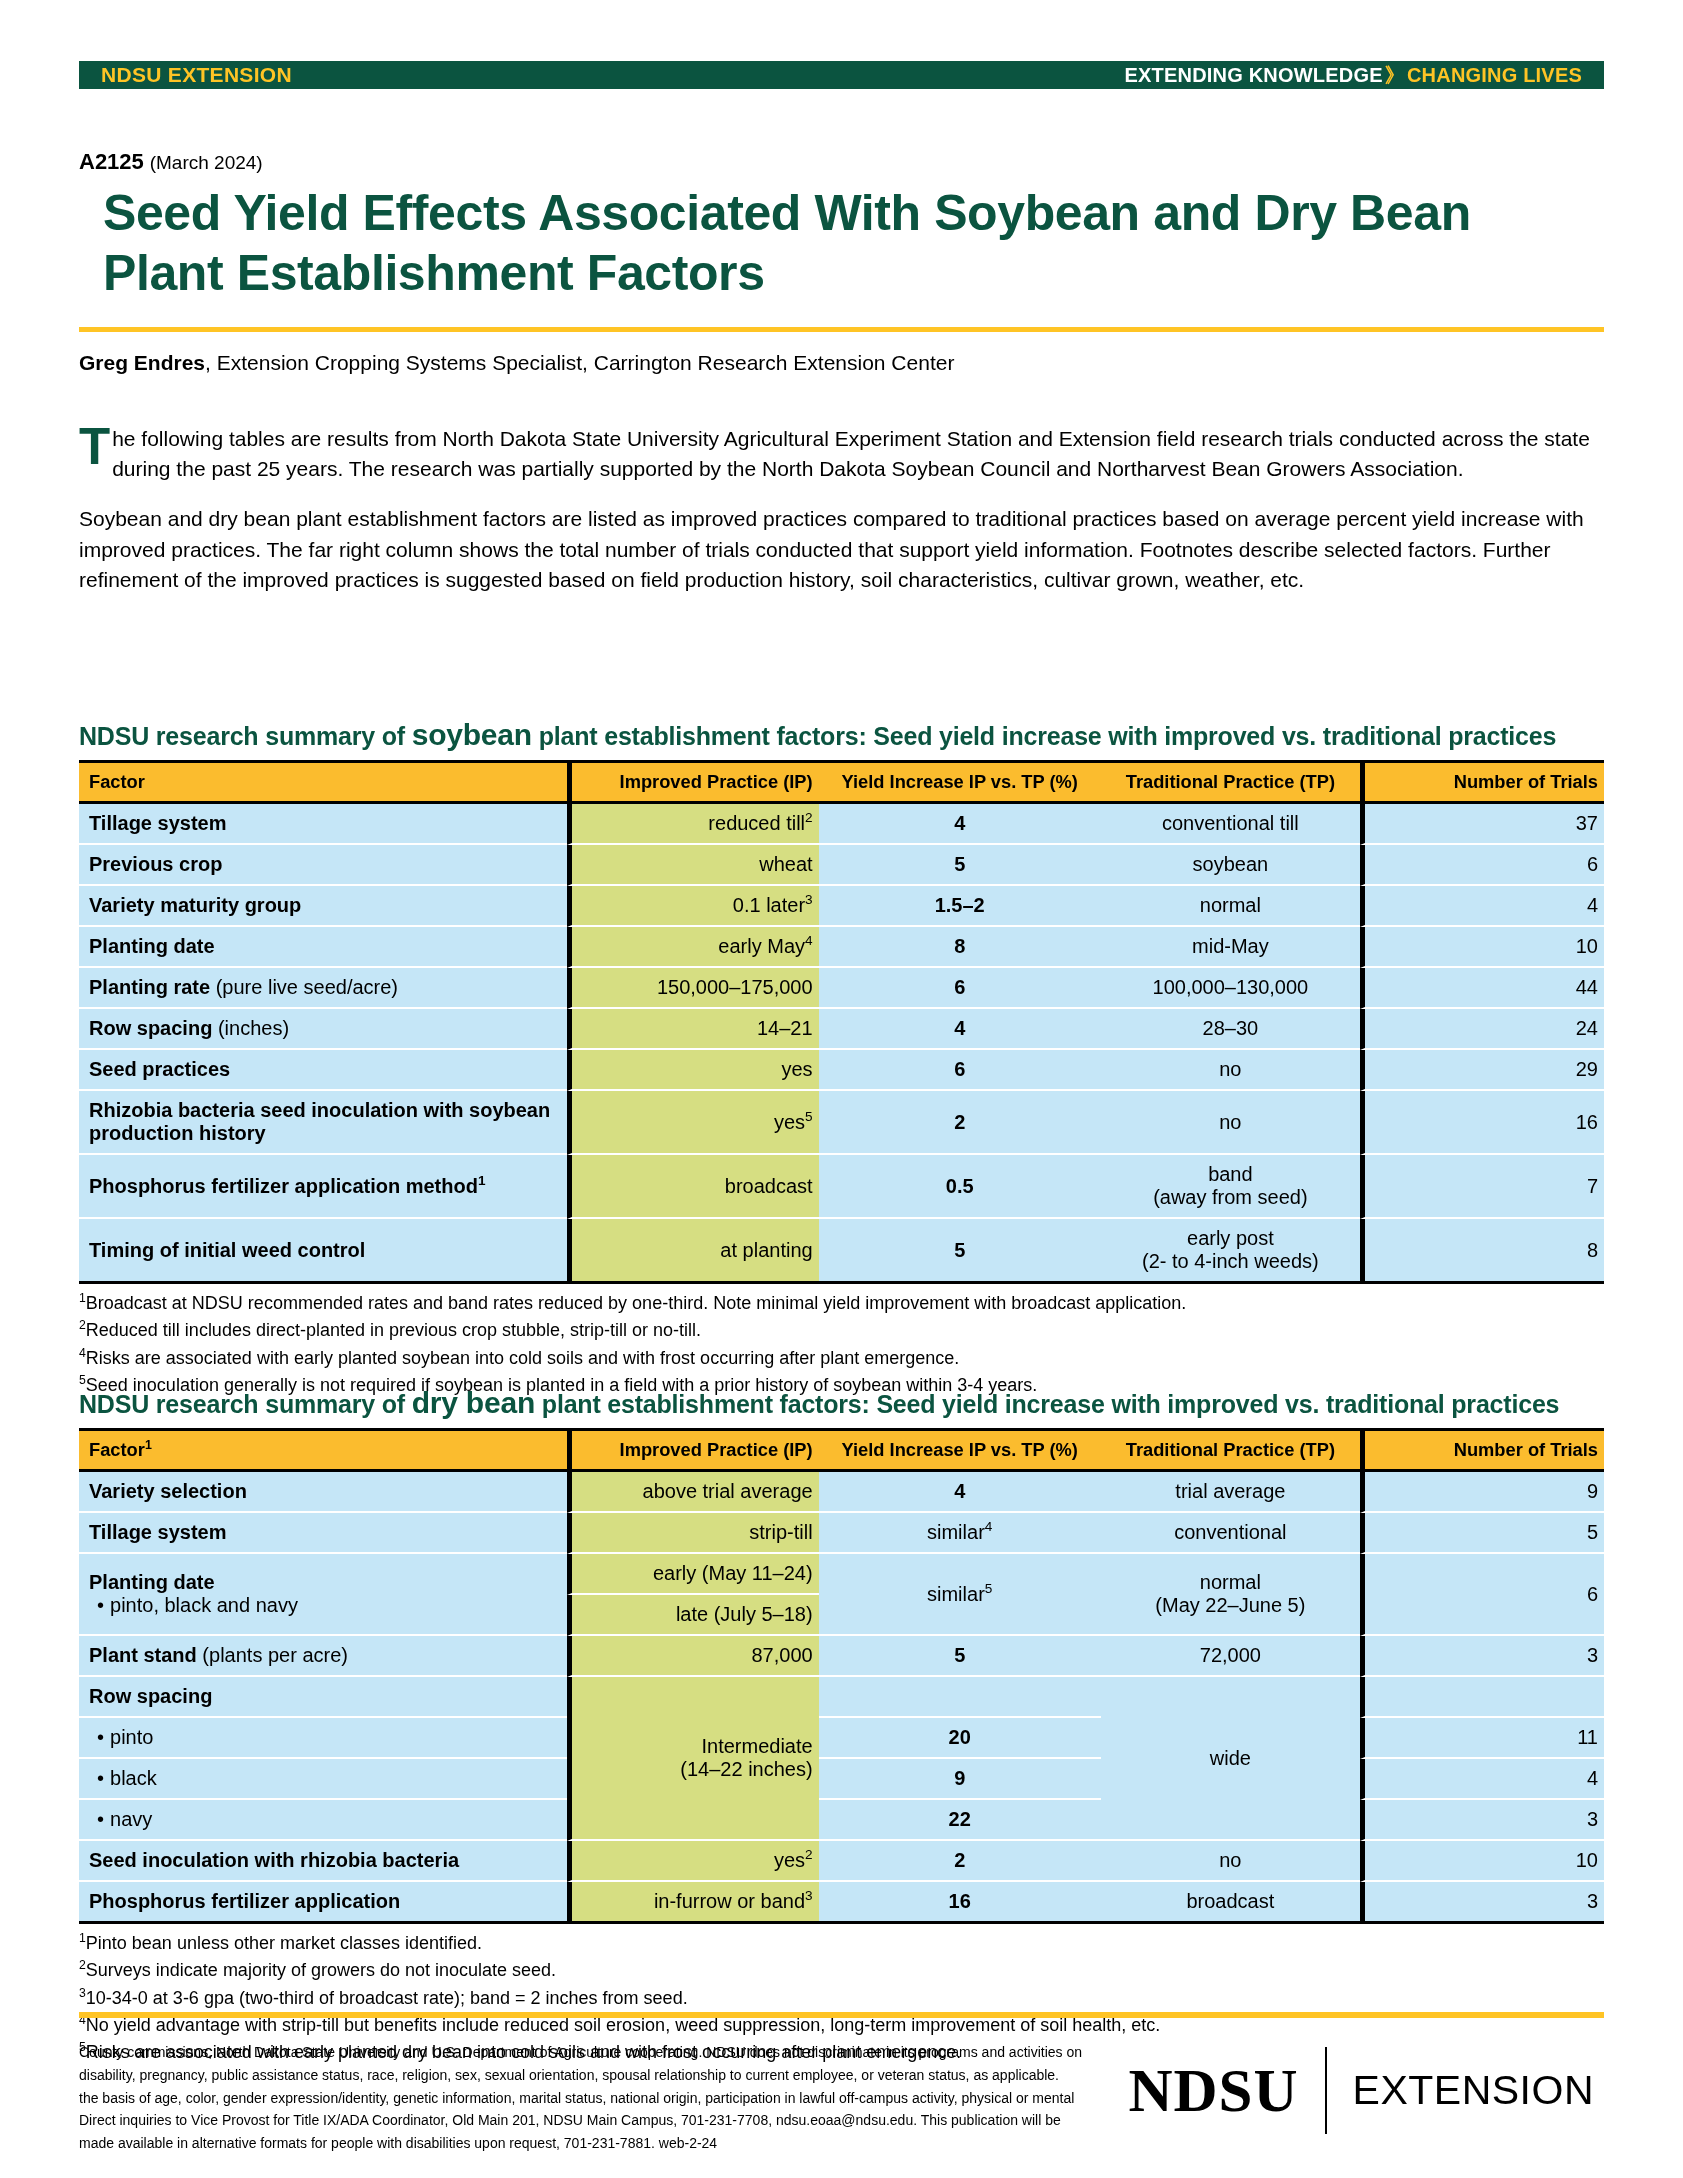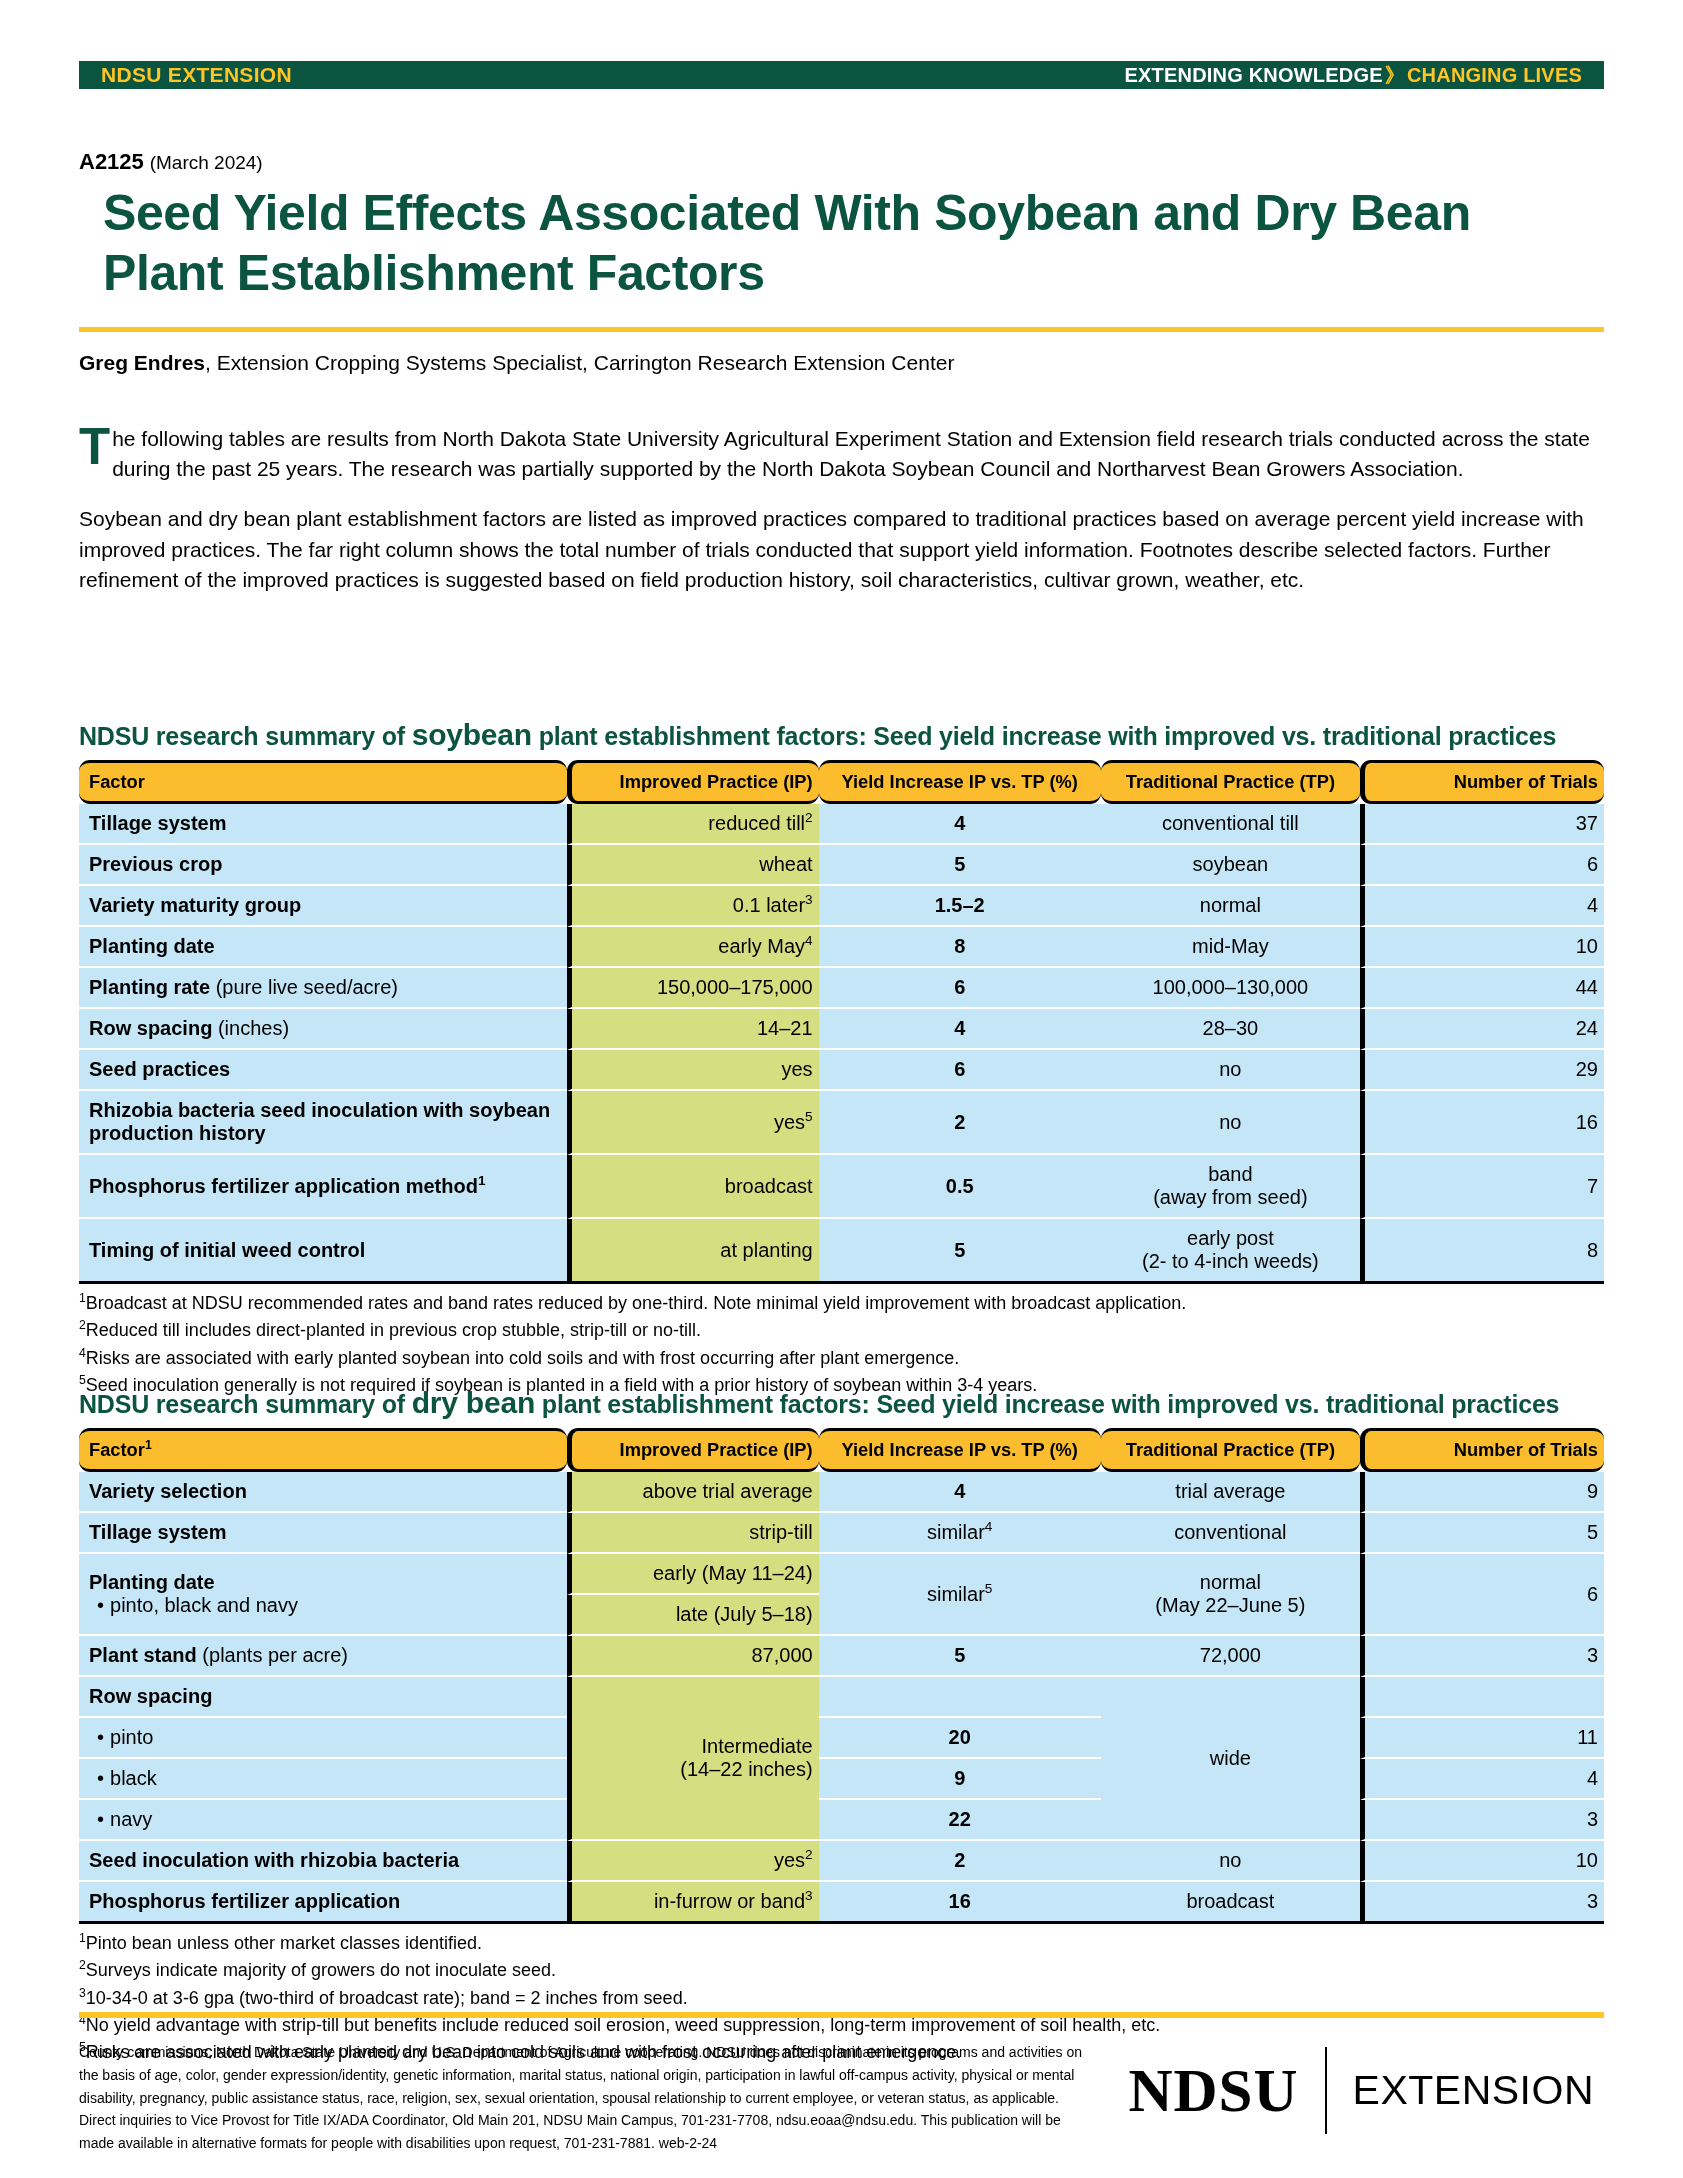--- a/index.html
+++ b/index.html
@@ -130,21 +130,20 @@
   
   table.ndsu {
     border-collapse: separate;
     border-spacing: 0;
     width: 100%;
     table-layout: fixed;
     font-size: 20px;
   }
   table.ndsu thead th {
     background: #f9b game;
-    border-radius: 11px;
   }
   table.ndsu thead th {
     background: #fbbc2e;
     color: #000;
     font-weight: bold;
     font-size: 18.3px;
     text-align: center;
     padding: 8px 6px;
     border-top: 3px solid #000;
     border-bottom: 3px solid #000;
@@ -512,22 +511,22 @@
       <div><sup>3</sup><span>10-34-0 at 3-6 gpa (two-third of broadcast rate); band = 2 inches from seed.</span></div>
       <div><sup>4</sup><span>No yield advantage with strip-till but benefits include reduced soil erosion, weed suppression, long-term improvement of soil health, etc.</span></div>
       <div><sup>5</sup><span>Risks are associated with early planted dry bean into cold soils and with frost occurring after plant emergence.</span></div>
     </div>
   </div>
 
   <div class="footer-rule"></div>
   <div class="footer">
     <div class="legal">
       <div>County commissions, North Dakota State University and U.S. Department of Agriculture cooperating. NDSU does not discriminate in its programs and activities on</div>
+      <div>disability, pregnancy, public assistance status, race, religion, sex, sexual orientation, spousal relationship to current employee, or veteran status, as applicable.</div>
       <div>the basis of age, color, gender expression/identity, genetic information, marital status, national origin, participation in lawful off-campus activity, physical or mental</div>
-      <div>disability, pregnancy, public assistance status, race, religion, sex, sexual orientation, spousal relationship to current employee, or veteran status, as applicable.</div>
       <div>Direct inquiries to Vice Provost for Title IX/ADA Coordinator, Old Main 201, NDSU Main Campus, 701-231-7708, ndsu.eoaa@ndsu.edu. This publication will be</div>
       <div>made available in alternative formats for people with disabilities upon request, 701-231-7881. web-2-24</div>
     </div>
     <div class="logo">
       <div class="ndsu">NDSU</div>
       <div class="divider"></div>
       <div class="ext">EXTENSION</div>
     </div>
   </div>
 

